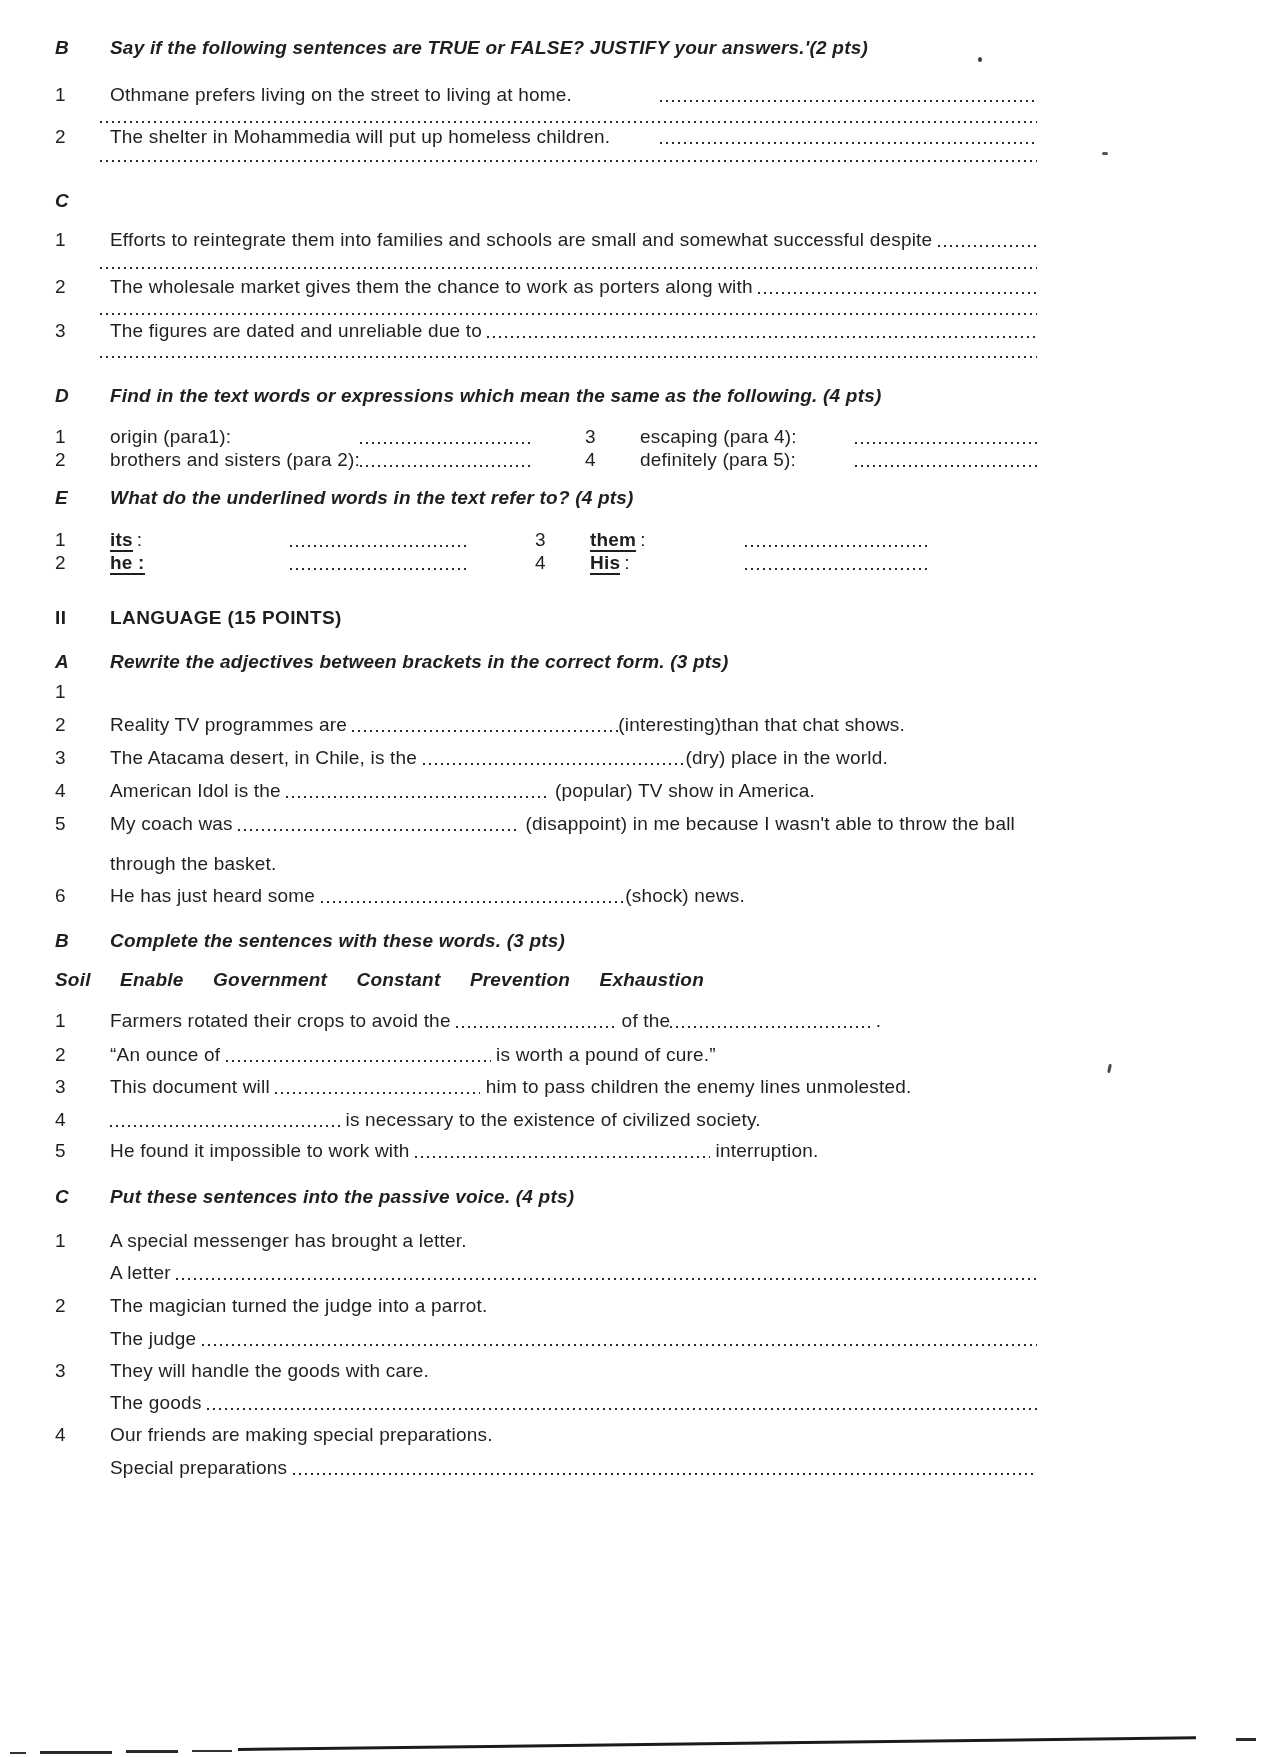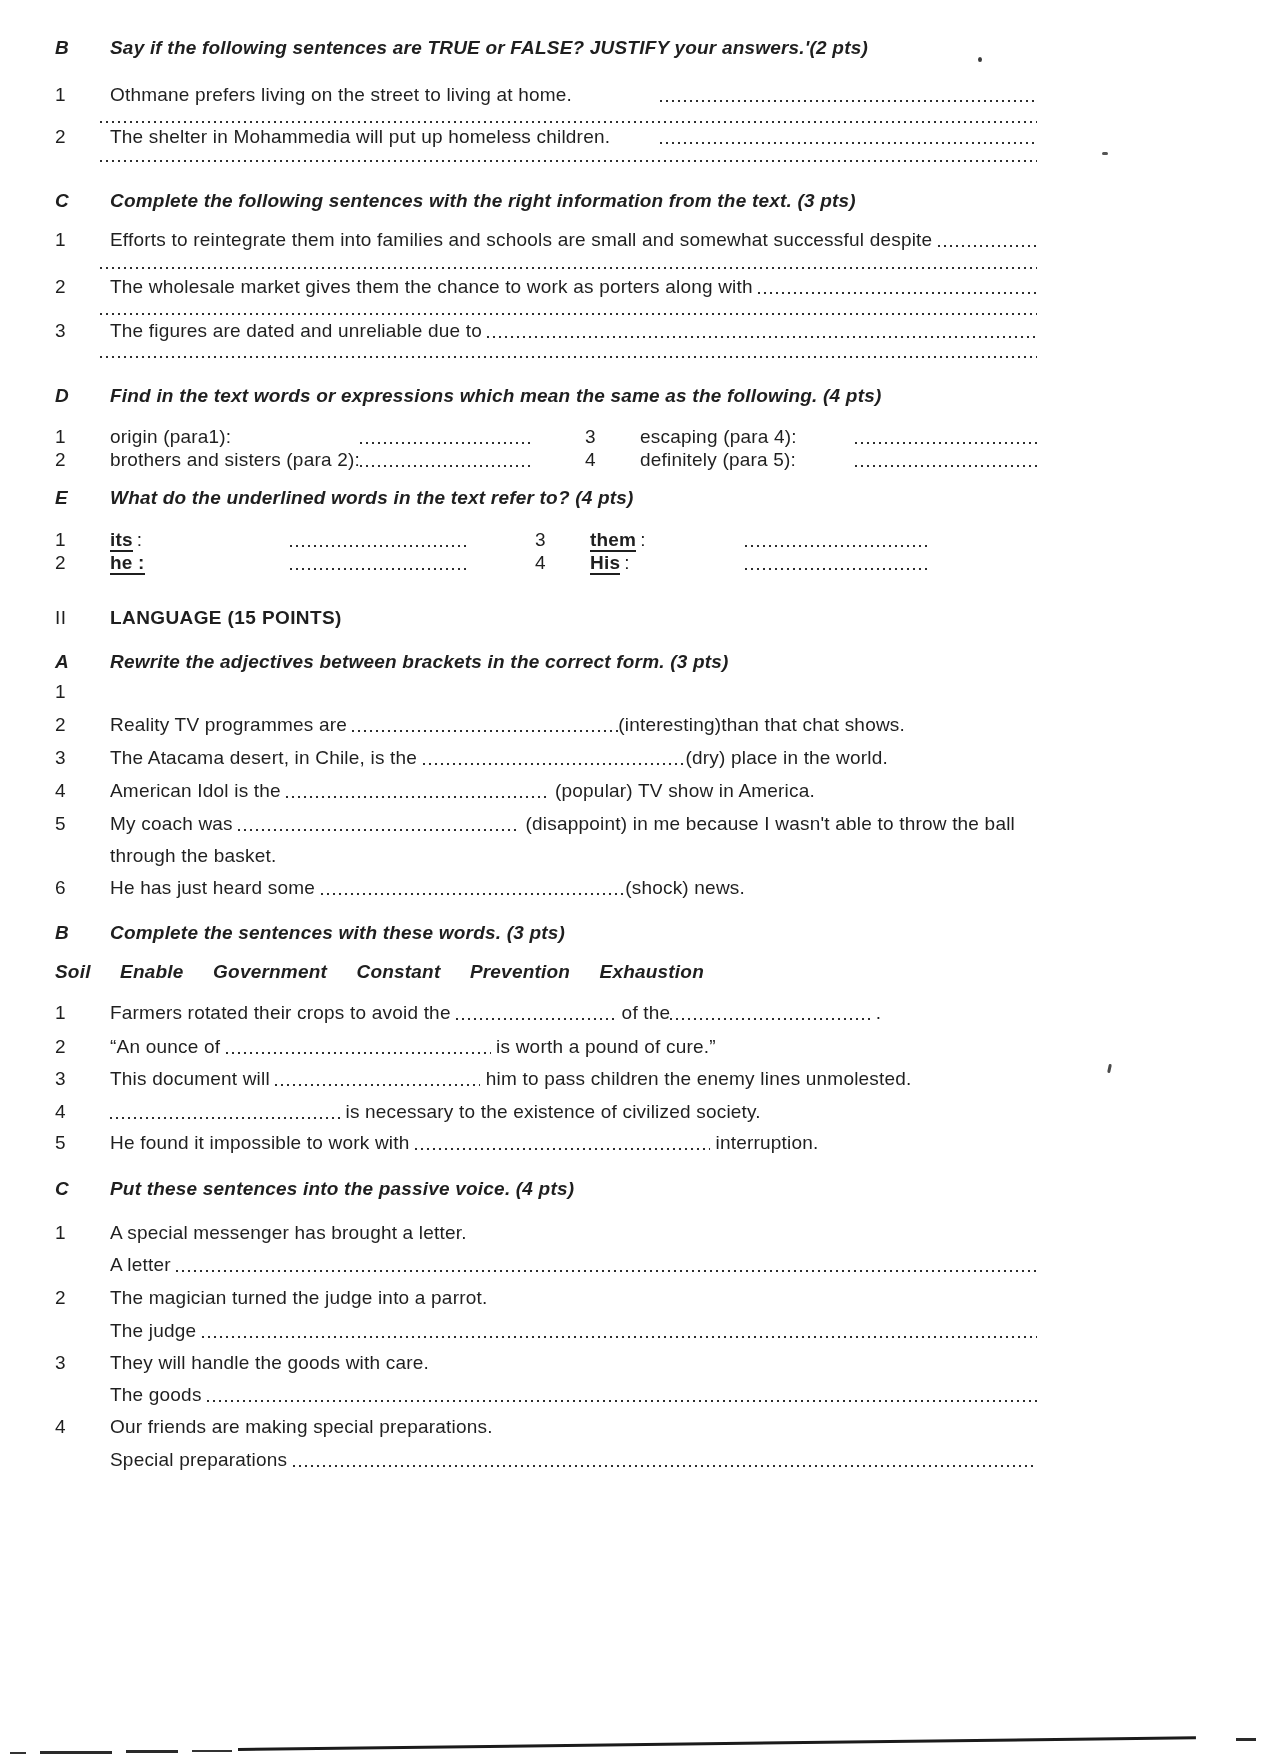--- a/index.html
+++ b/index.html
@@ -58,21 +58,20 @@
       <span class="cell-num">2</span>
       <span class="qtext">The shelter in Mohammedia will put up homeless children.</span>
       <span class="dots"></span>
     </div>
     <div class="full-dots" style="margin-top:12px"></div>
   </section>
 
   <section>
     <div class="row" style="margin-top:28px">
       <span class="sec-letter">C</span>
-      <span class="sec-title">Complete the following sentences with the right information from the text. (3 pts)</span>
     </div>
     <div class="row" style="margin-top:17px">
       <span class="cell-num">1</span>
       <span class="t">Efforts to reintegrate them into families and schools are small and somewhat successful despite </span>
       <span class="dots"></span>
     </div>
     <div class="full-dots" style="margin-top:16px"></div>
     <div class="row" style="margin-top:7px">
       <span class="cell-num">2</span>
       <span class="t">The wholesale market gives them the chance to work as porters along with </span>
@@ -127,21 +126,21 @@
       <span class="cell-num">2</span>
       <span class="e-word"><span class="uw">he :</span><span class="e-colon"></span></span>
       <span class="dots-f e-dots"></span>
       <span class="e-num">4</span>
       <span class="e-word2"><span class="uw">His</span><span class="e-colon">:</span></span>
       <span class="dots-f e-dots2"></span>
     </div>
   </section>
 
   <div class="row" style="margin-top:33px">
-    <span class="sec-letter roman" style="font-weight:400">II</span>
+    <span class="sec-letter roman" style="font-weight:700">II</span>
     <span class="sec-title roman">LANGUAGE (15 POINTS)</span>
   </div>
 
   <section>
     <div class="row" style="margin-top:22px">
       <span class="sec-letter">A</span>
       <span class="sec-title">Rewrite the adjectives between brackets in the correct form. (3 pts)</span>
     </div>
     <div class="row" style="margin-top:8px">
       <span class="cell-num">1</span>
@@ -171,21 +170,21 @@
         </span>
     </div>
     <div class="row" style="margin-top:11px">
       <span class="cell-num">5</span>
       <span class="fill" style="width:905px">
           <span class="t">My coach was </span>
           <span class="dots"></span>
           <span class="t"> (disappoint) in me because I wasn't able to throw the ball</span>
         </span>
     </div>
-    <div class="row" style="margin-top:10px">
+    <div class="row" style="margin-top:18px">
       <span class="cell-num"></span>
       <span class="t">through the basket.</span>
     </div>
     <div class="row" style="margin-top:10px">
       <span class="cell-num">6</span>
       <span class="fill" style="width:635px">
           <span class="t">He has just heard some </span>
           <span class="dots"></span>
           <span class="t">(shock) news.</span>
         </span>

